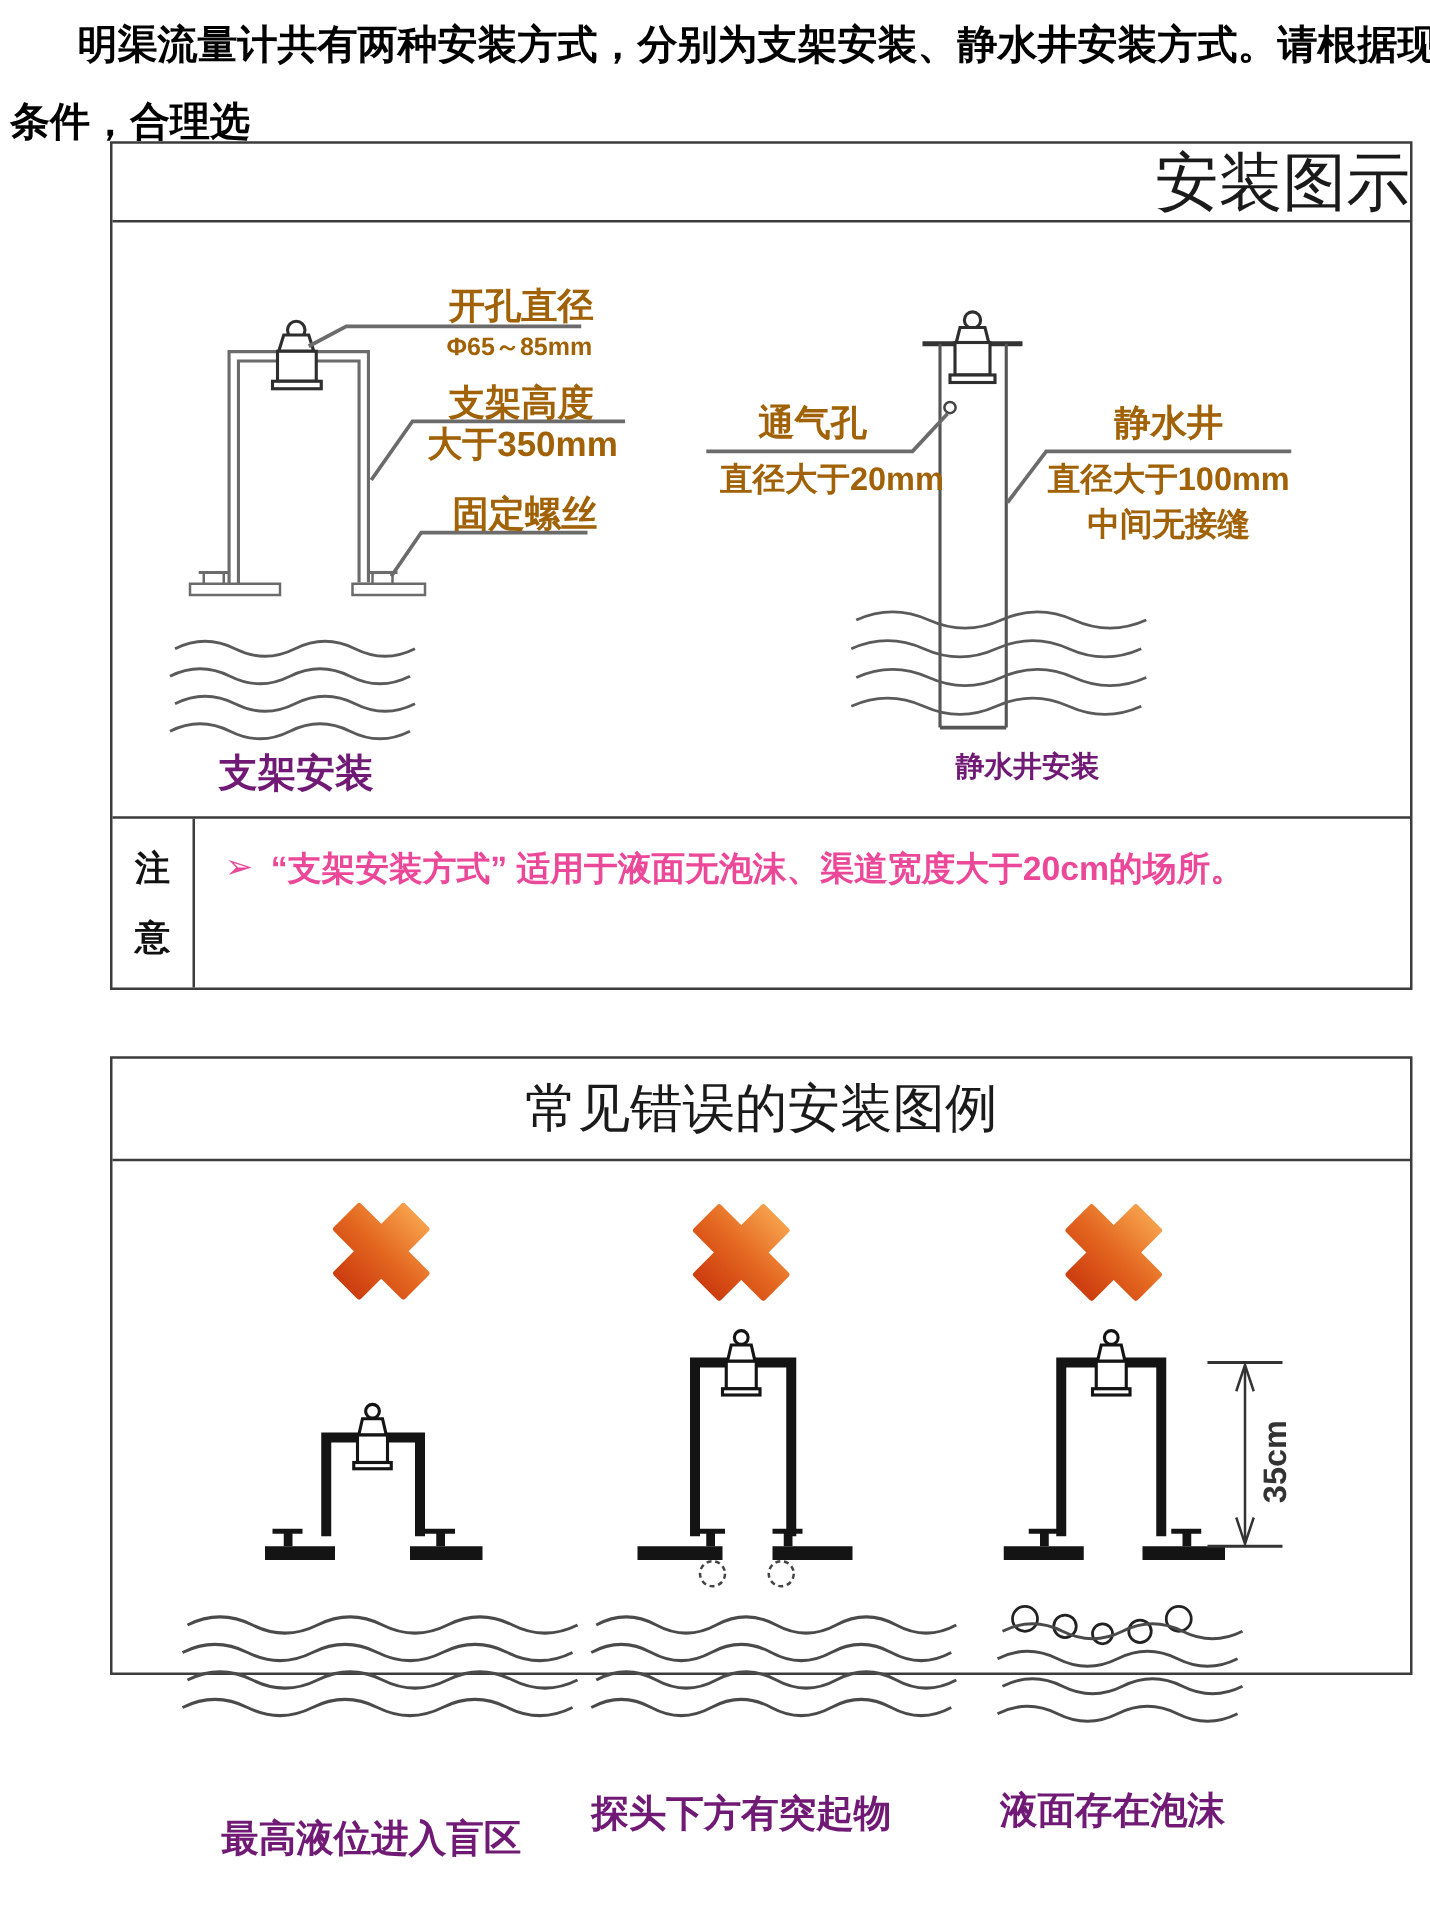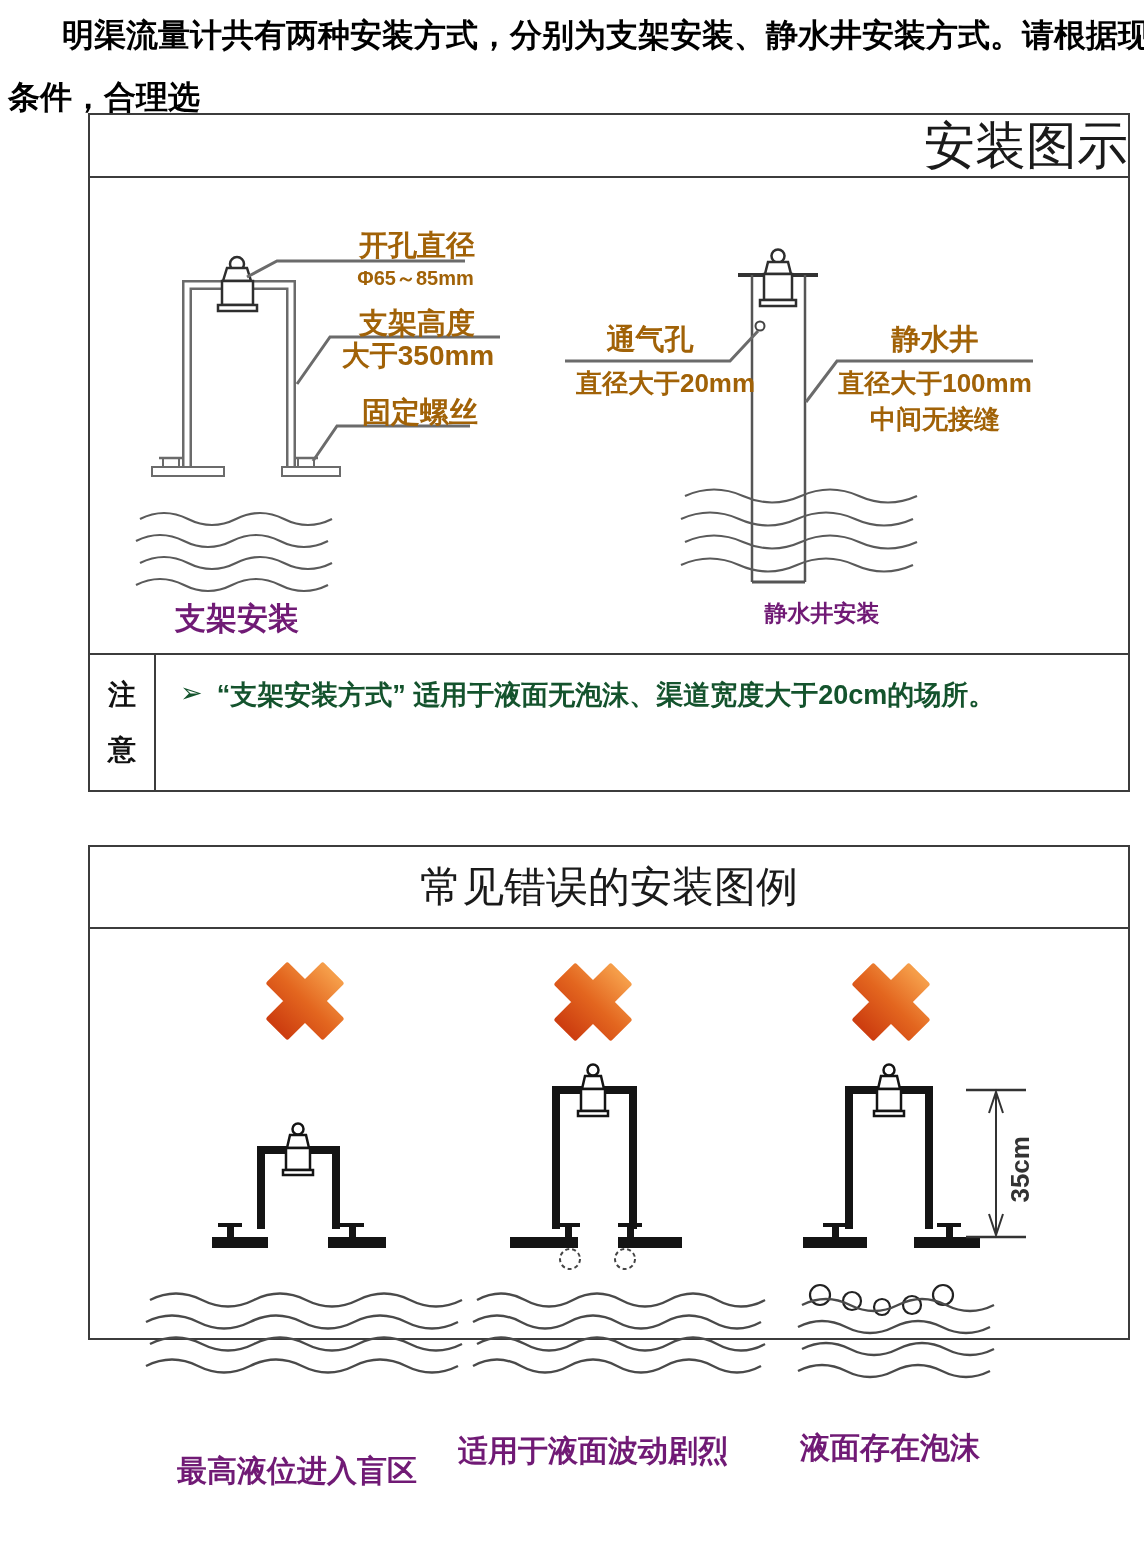--- a/index.html
+++ b/index.html
@@ -7,21 +7,21 @@
         font-family:"Liberation Sans","DejaVu Sans",sans-serif;color:#000;}
   .intro{position:absolute;white-space:nowrap;font-size:32px;font-weight:700;color:#000;width:1144px;overflow:hidden;}
   .box{position:absolute;border:2.5px solid #3c3c3c;background:#fff;box-sizing:border-box;}
   .box-title{text-align:center;border-bottom:2.5px solid #3c3c3c;font-weight:400;color:#1a1a1a;}
   .box-content{position:relative;}
   .dlabel{position:absolute;text-align:center;font-weight:700;color:#a16207;line-height:1.1;}
   .caption{position:absolute;text-align:center;font-weight:700;color:#701a75;}
   .notes{position:absolute;left:0;right:0;bottom:0;height:135px;border-top:2.5px solid #3c3c3c;display:flex;}
   .notes-label{width:64px;border-right:2.5px solid #3c3c3c;display:flex;flex-direction:column;
                align-items:center;justify-content:center;gap:17px;font-size:28px;font-weight:600;color:#111;}
-  .notes-body{flex:1;position:relative;font-size:27px;font-weight:600;color:#14532d;padding-left:39px;}
+  .notes-body{flex:1;position:relative;font-size:27px;font-weight:600;color:#ec4899;padding-left:39px;}
   .note-line{position:absolute;left:24px;right:8px;white-space:nowrap;}
   .note-bullet{display:inline-block;margin-right:14px;transform:translateY(-2px);}
   svg{position:absolute;left:0;top:0;}
   .rot{transform:rotate(-90deg);}
 </style>
 </head>
 <body>
 
 <div id="page">
 
@@ -216,18 +216,18 @@
           <path d="M712,376 q24,-12 48,0 t48,0 t48,0 t48,0"></path>
           <path d="M708,398 q24,-12 48,0 t48,0 t48,0 t48,0"></path>
           <path d="M712,420 q24,-12 48,0 t48,0 t48,0 t48,0"></path>
           <path d="M708,442 q24,-12 48,0 t48,0 t48,0 t48,0"></path>
         </g>
       </svg>
 
       <div class="dlabel rot" style="left:885px;top:226px;width:90px;font-size:26px;color:#333;">35cm</div>
 
       <div class="caption" style="left:37px;top:522px;width:340px;font-size:30px;">最高液位进入盲区</div>
-      <div class="caption" style="left:343px;top:502px;width:320px;font-size:30px;">适用于液面波动剧烈</div>
+      <div class="caption" style="left:343px;top:502px;width:320px;font-size:30px;">探头下方有突起物</div>
       <div class="caption" style="left:640px;top:499px;width:320px;font-size:30px;">液面存在泡沫</div>
     </div>
   </div>
 
 </div>
 
 </body></html>

